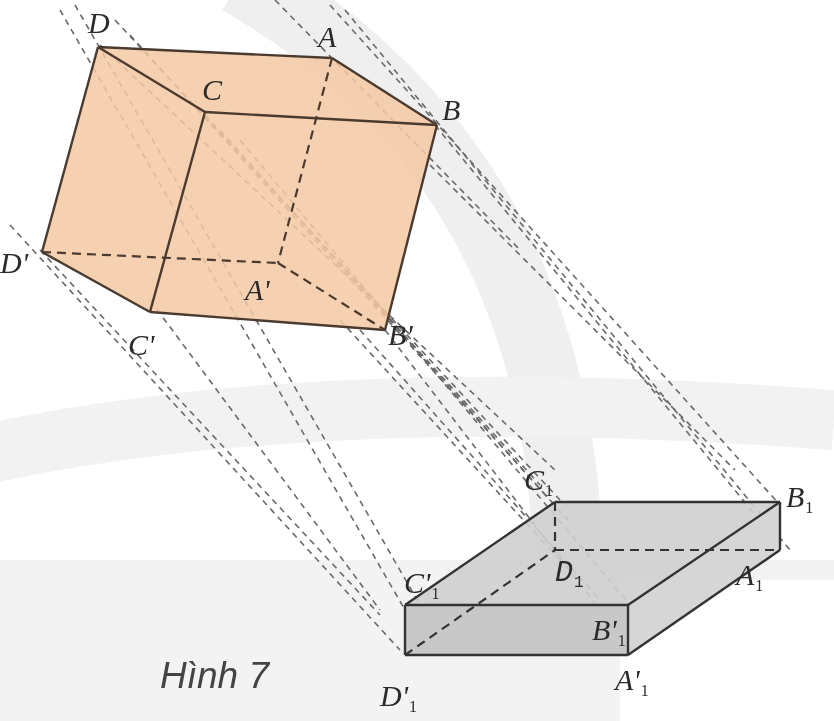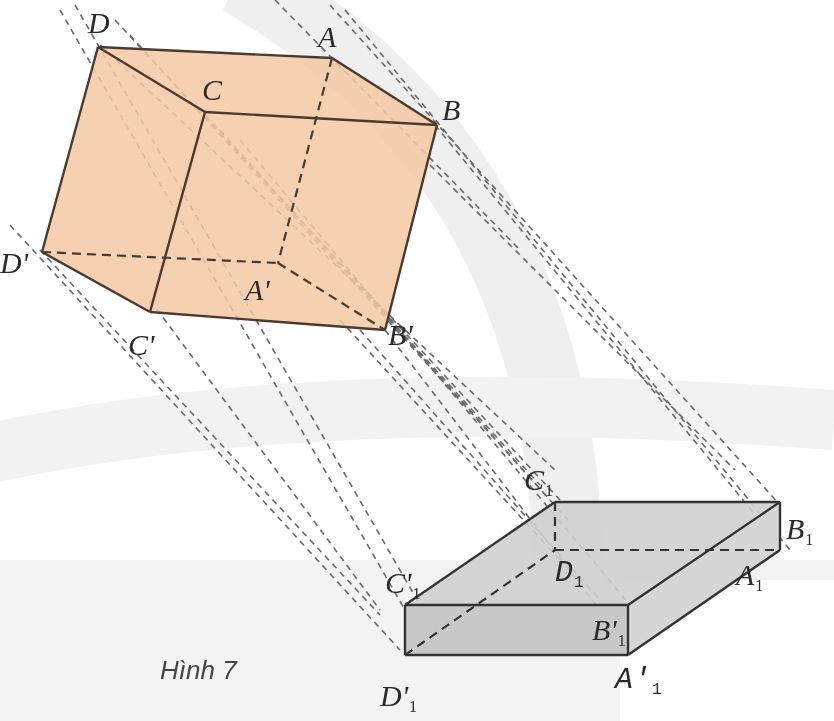--- a/index.html
+++ b/index.html
@@ -9,21 +9,21 @@
       font-family: "Liberation Serif", "DejaVu Serif", serif;
     }
     .bg { position: absolute; inset: 0; }
     svg.diagram { position: absolute; left: 0; top: 0; }
     .lbl {
       position: absolute; font-style: italic; font-size: 30px; color: #2a2a2a;
       line-height: 1; white-space: nowrap;
     }
     .lbl sub { font-size: 16px; font-style: normal; vertical-align: -6px; margin-left: 1px; }
     .caption {
-      position: absolute; left: 160px; top: 655px; font-size: 26px;
+      position: absolute; left: 160px; top: 655px; font-size: 37px;
       font-style: italic; color: #444; font-family: "Liberation Sans", "DejaVu Sans", sans-serif;
     }
   </style>
 </head>
 <body>
 
 <div class="bg">
   <svg width="834" height="721">
     <path d="M 240 -20 Q 620 200 560 721" stroke="#efefef" stroke-width="70" fill="none"></path>
     <path d="M -40 460 Q 300 380 834 420" stroke="#f2f2f2" stroke-width="60" fill="none"></path>
@@ -102,21 +102,21 @@
 <div class="lbl" style="left:88px;top:8px;">D</div>
 <div class="lbl" style="left:318px;top:22px;">A</div>
 <div class="lbl" style="left:202px;top:75px;">C</div>
 <div class="lbl" style="left:442px;top:95px;">B</div>
 <div class="lbl" style="left:0px;top:248px;">D'</div>
 <div class="lbl" style="left:245px;top:275px;">A'</div>
 <div class="lbl" style="left:128px;top:330px;">C'</div>
 <div class="lbl" style="left:388px;top:320px;">B'</div>
 
 <div class="lbl" style="left:524px;top:465px;"><span>C</span><sub>1</sub></div>
-<div class="lbl" style="left:786px;top:482px;margin-top:32px;"><span>B</span><sub>1</sub></div>
+<div class="lbl" style="left:786px;top:482px;"><span>B</span><sub>1</sub></div>
 <div class="lbl" style="left:555px;top:558px;font-family:Liberation Mono, monospace;"><span>D</span><sub>1</sub></div>
 <div class="lbl" style="left:736px;top:560px;"><span>A</span><sub>1</sub></div>
-<div class="lbl" style="left:385px;top:568px;"><span>C'</span><sub>1</sub></div>
+<div class="lbl" style="left:404px;top:568px;"><span>C'</span><sub>1</sub></div>
 <div class="lbl" style="left:592px;top:615px;"><span>B'</span><sub>1</sub></div>
 <div class="lbl" style="left:380px;top:681px;"><span>D'</span><sub>1</sub></div>
-<div class="lbl" style="left:615px;top:665px;font-family:Liberation Mono, monospace;"><span>A'</span><sub>1</sub></div>
+<div class="lbl" style="left:615px;top:665px;"><span>A'</span><sub>1</sub></div>
 
 <div class="caption">Hình 7</div>
 
 </body></html>

